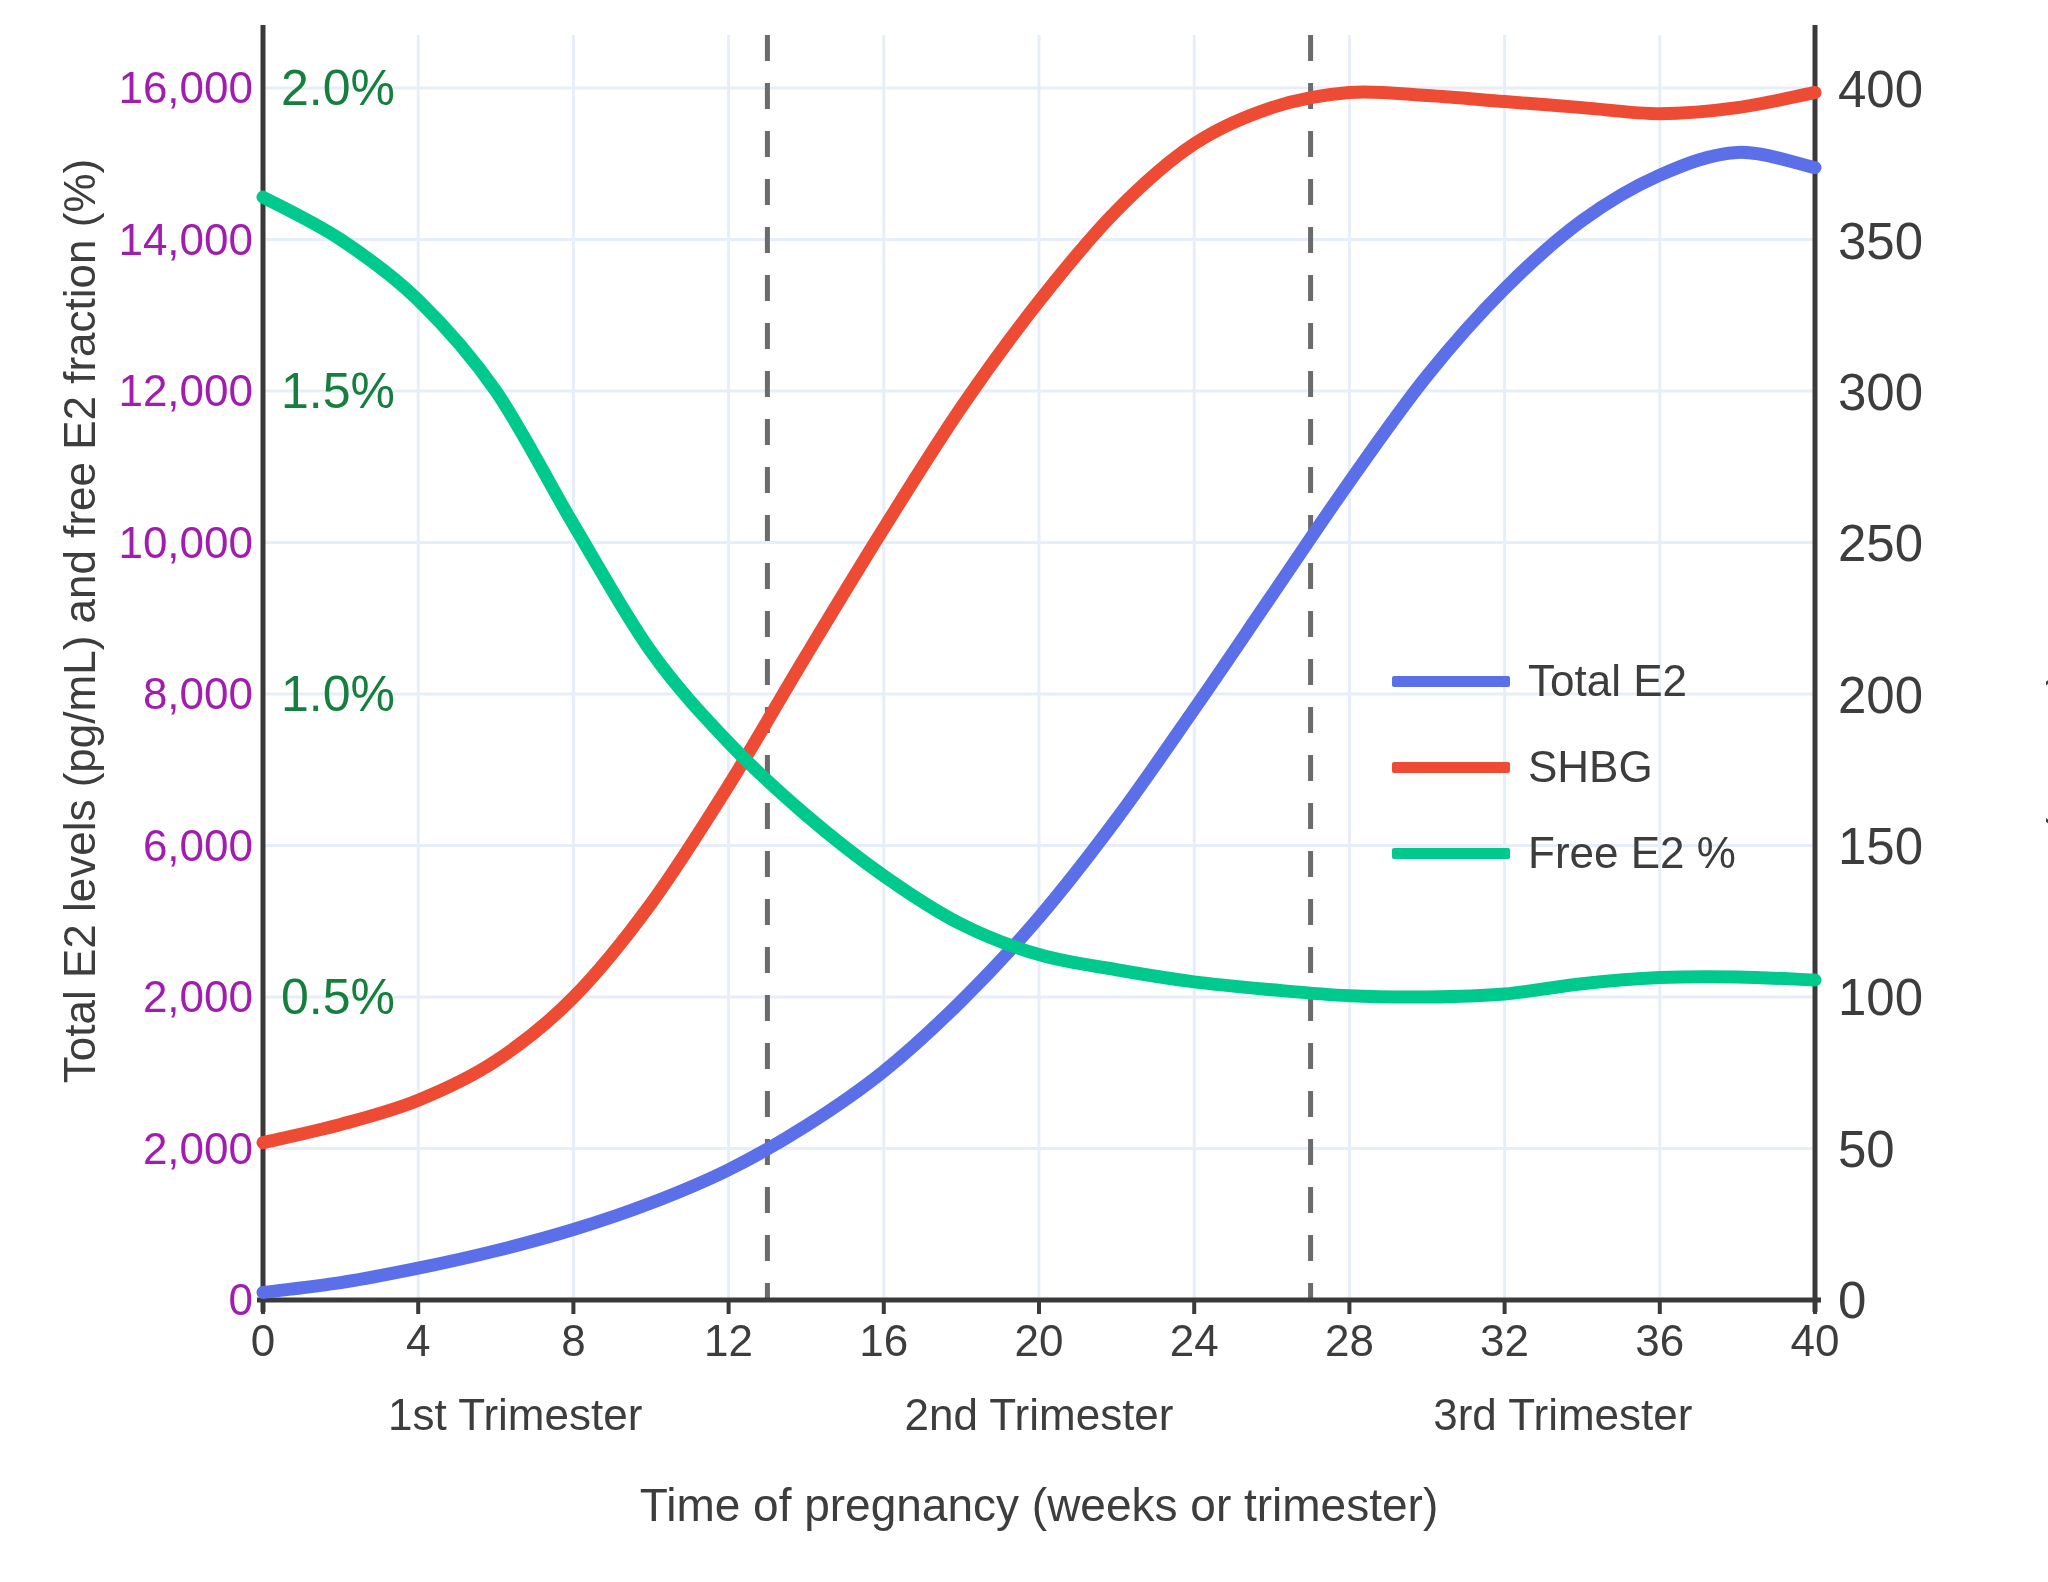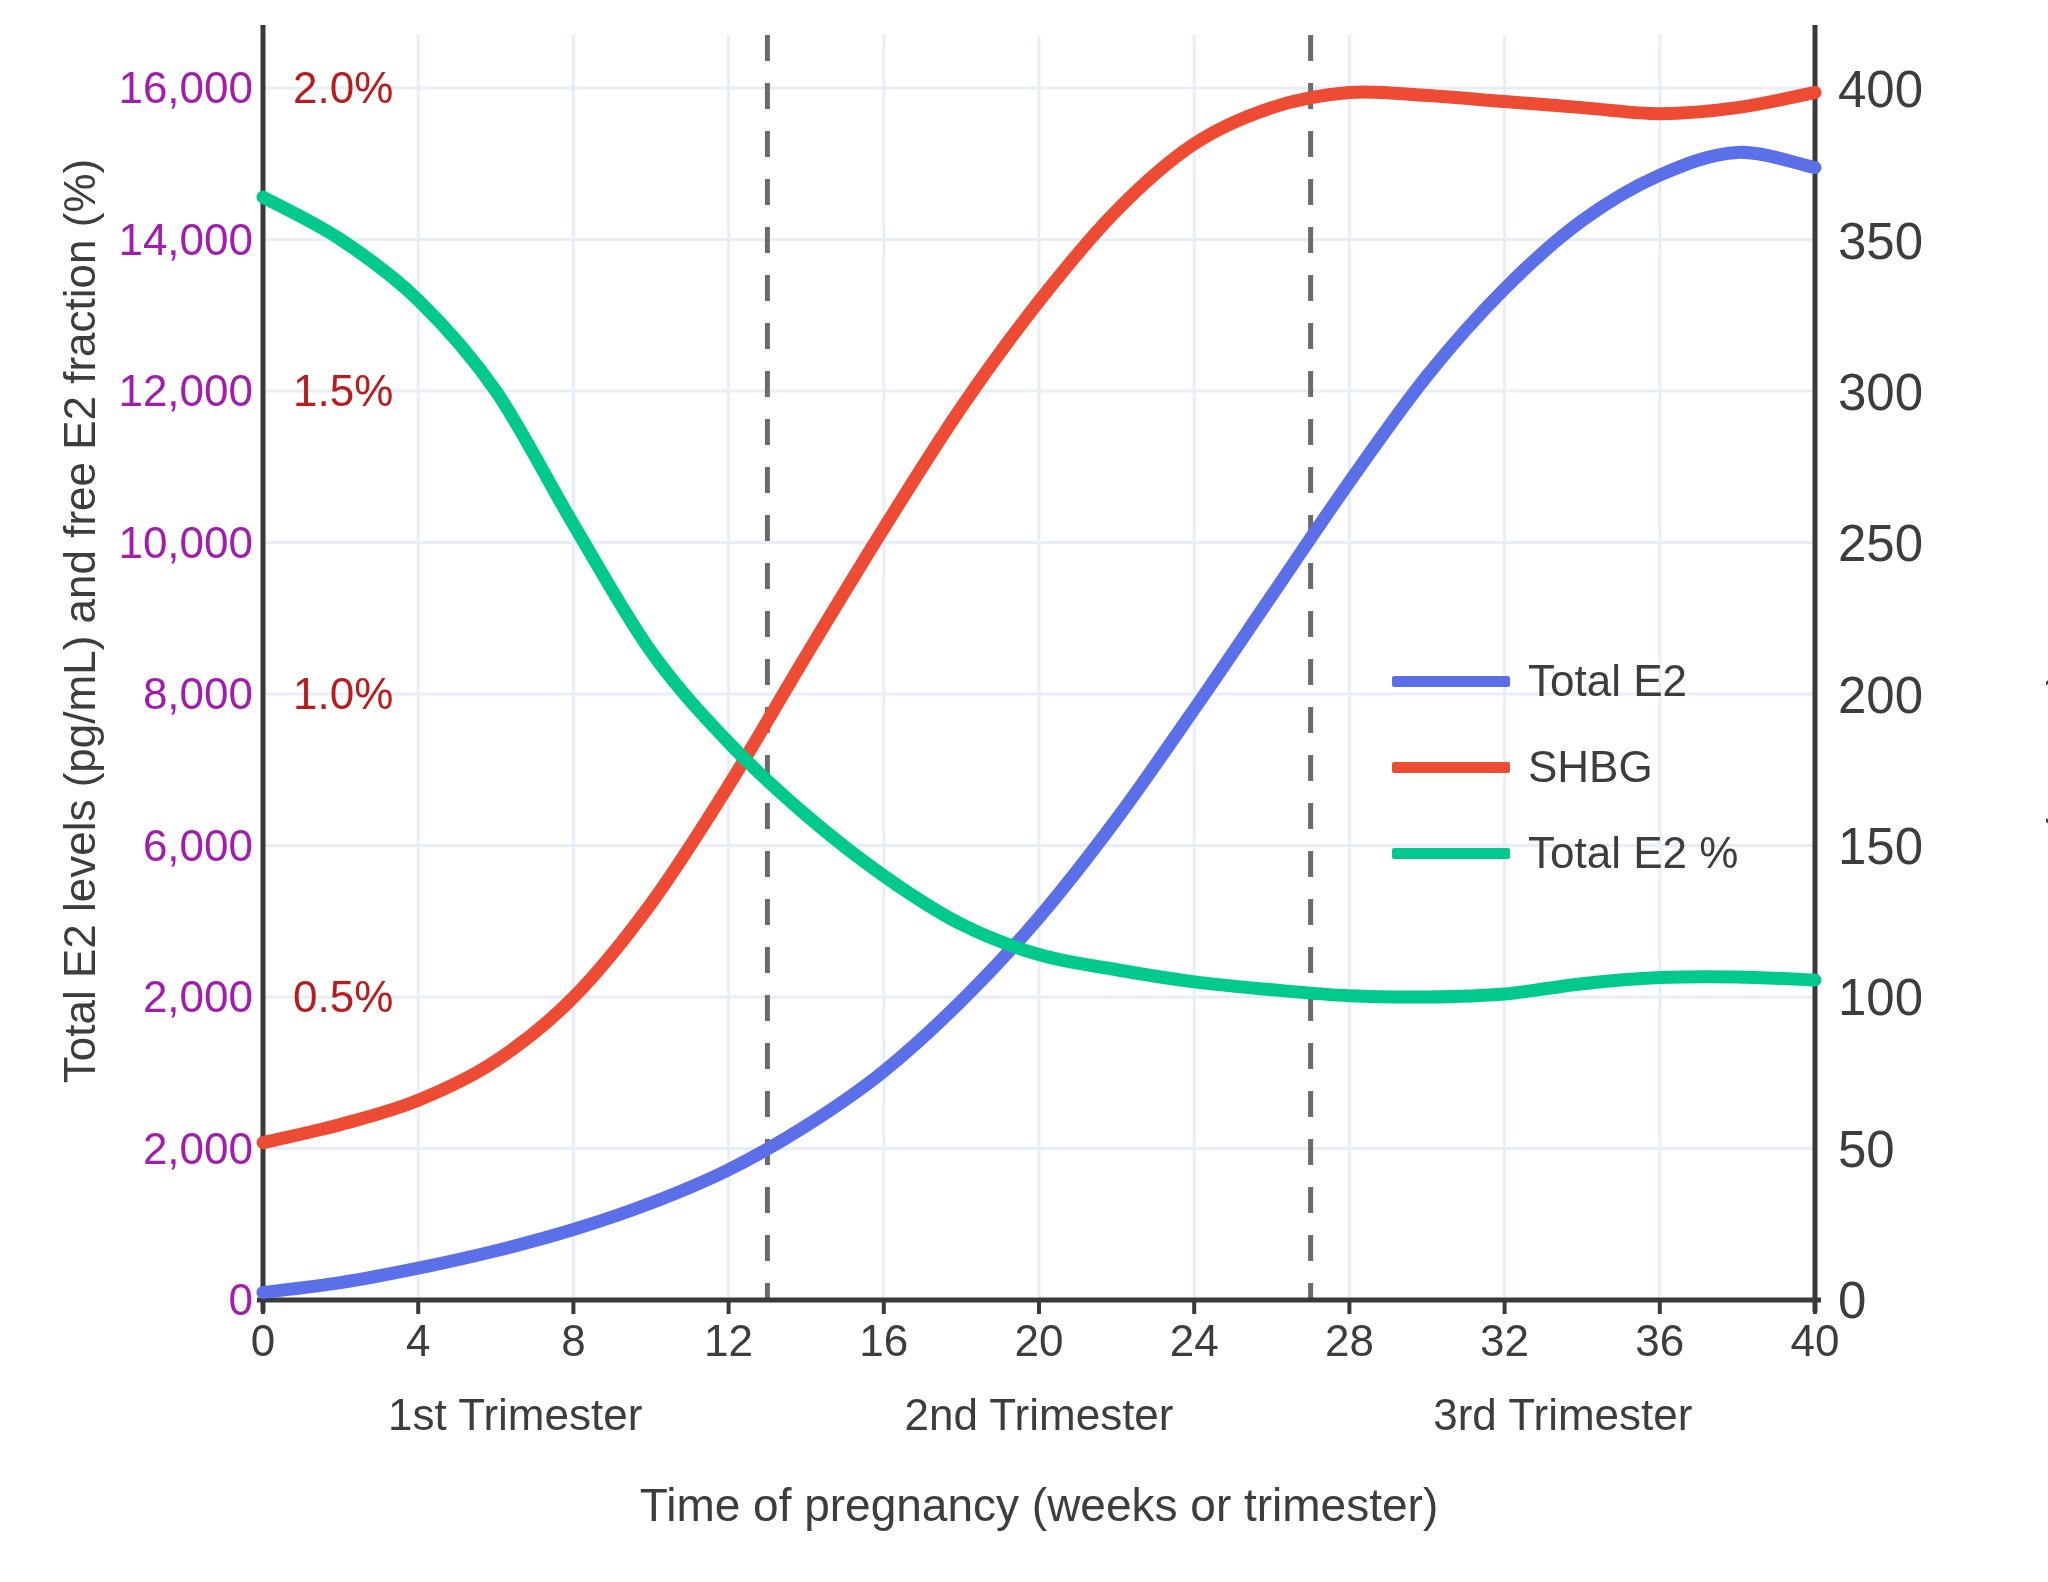--- a/index.html
+++ b/index.html
@@ -56,23 +56,23 @@
     position:absolute;
     left:1838px;
     text-align:left;
     font-size:51px;
     color:#3d3d3d;
     transform:translateY(-50%);
     white-space:nowrap;
   }
   .pct-label{
     position:absolute;
-    left:293px;
-    font-size:44px;
-    color:#b91c1c;
+    left:281px;
+    font-size:50px;
+    color:#15803d;
     transform:translateY(-50%);
     white-space:nowrap;
   }
   .xtick{
     position:absolute;
     top:1316px;
     font-size:44px;
     color:#3d3d3d;
     transform:translateX(-50%);
     white-space:nowrap;
@@ -201,17 +201,17 @@
       <div class="legend-row">
         <span class="legend-swatch" style="background: rgb(91, 111, 232);"></span>
         <span class="legend-text">Total E2</span>
       </div>
       <div class="legend-row">
         <span class="legend-swatch" style="background: rgb(238, 75, 52);"></span>
         <span class="legend-text">SHBG</span>
       </div>
       <div class="legend-row">
         <span class="legend-swatch" style="background: rgb(0, 201, 141);"></span>
-        <span class="legend-text">Total E2 %</span>
+        <span class="legend-text">Free E2 %</span>
       </div>
     </div>
 
 </div>
 
 </body></html>

